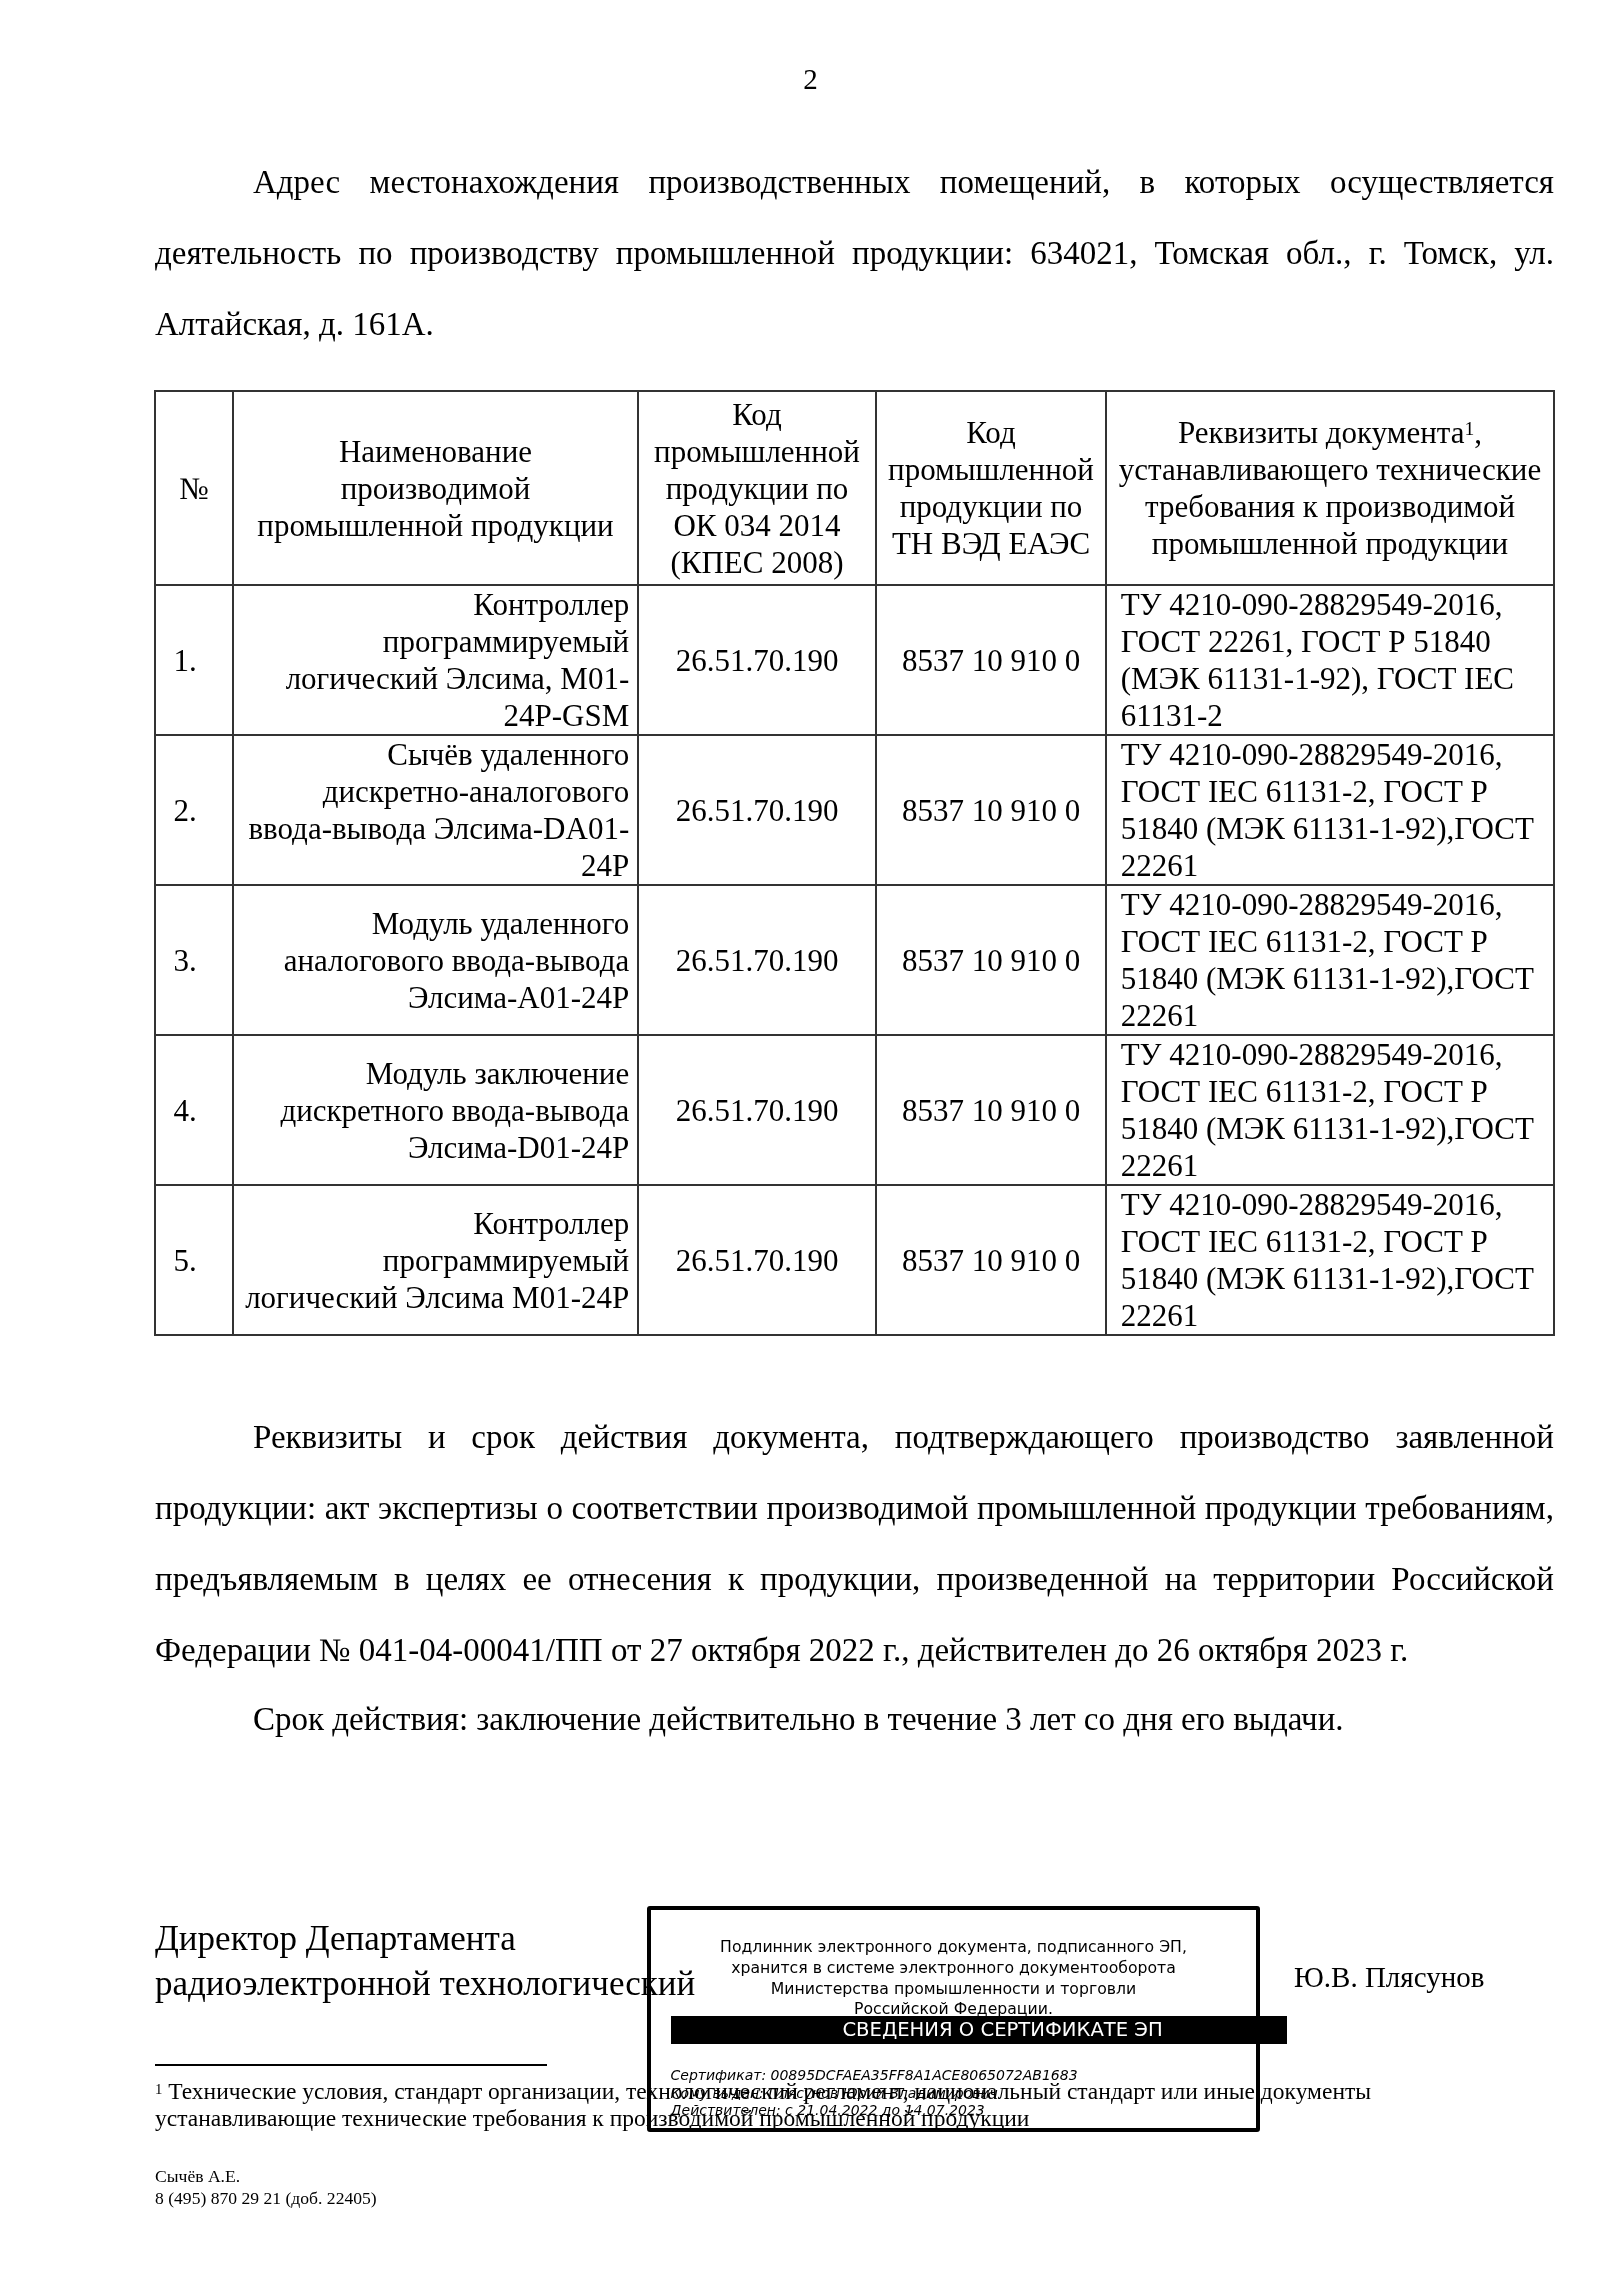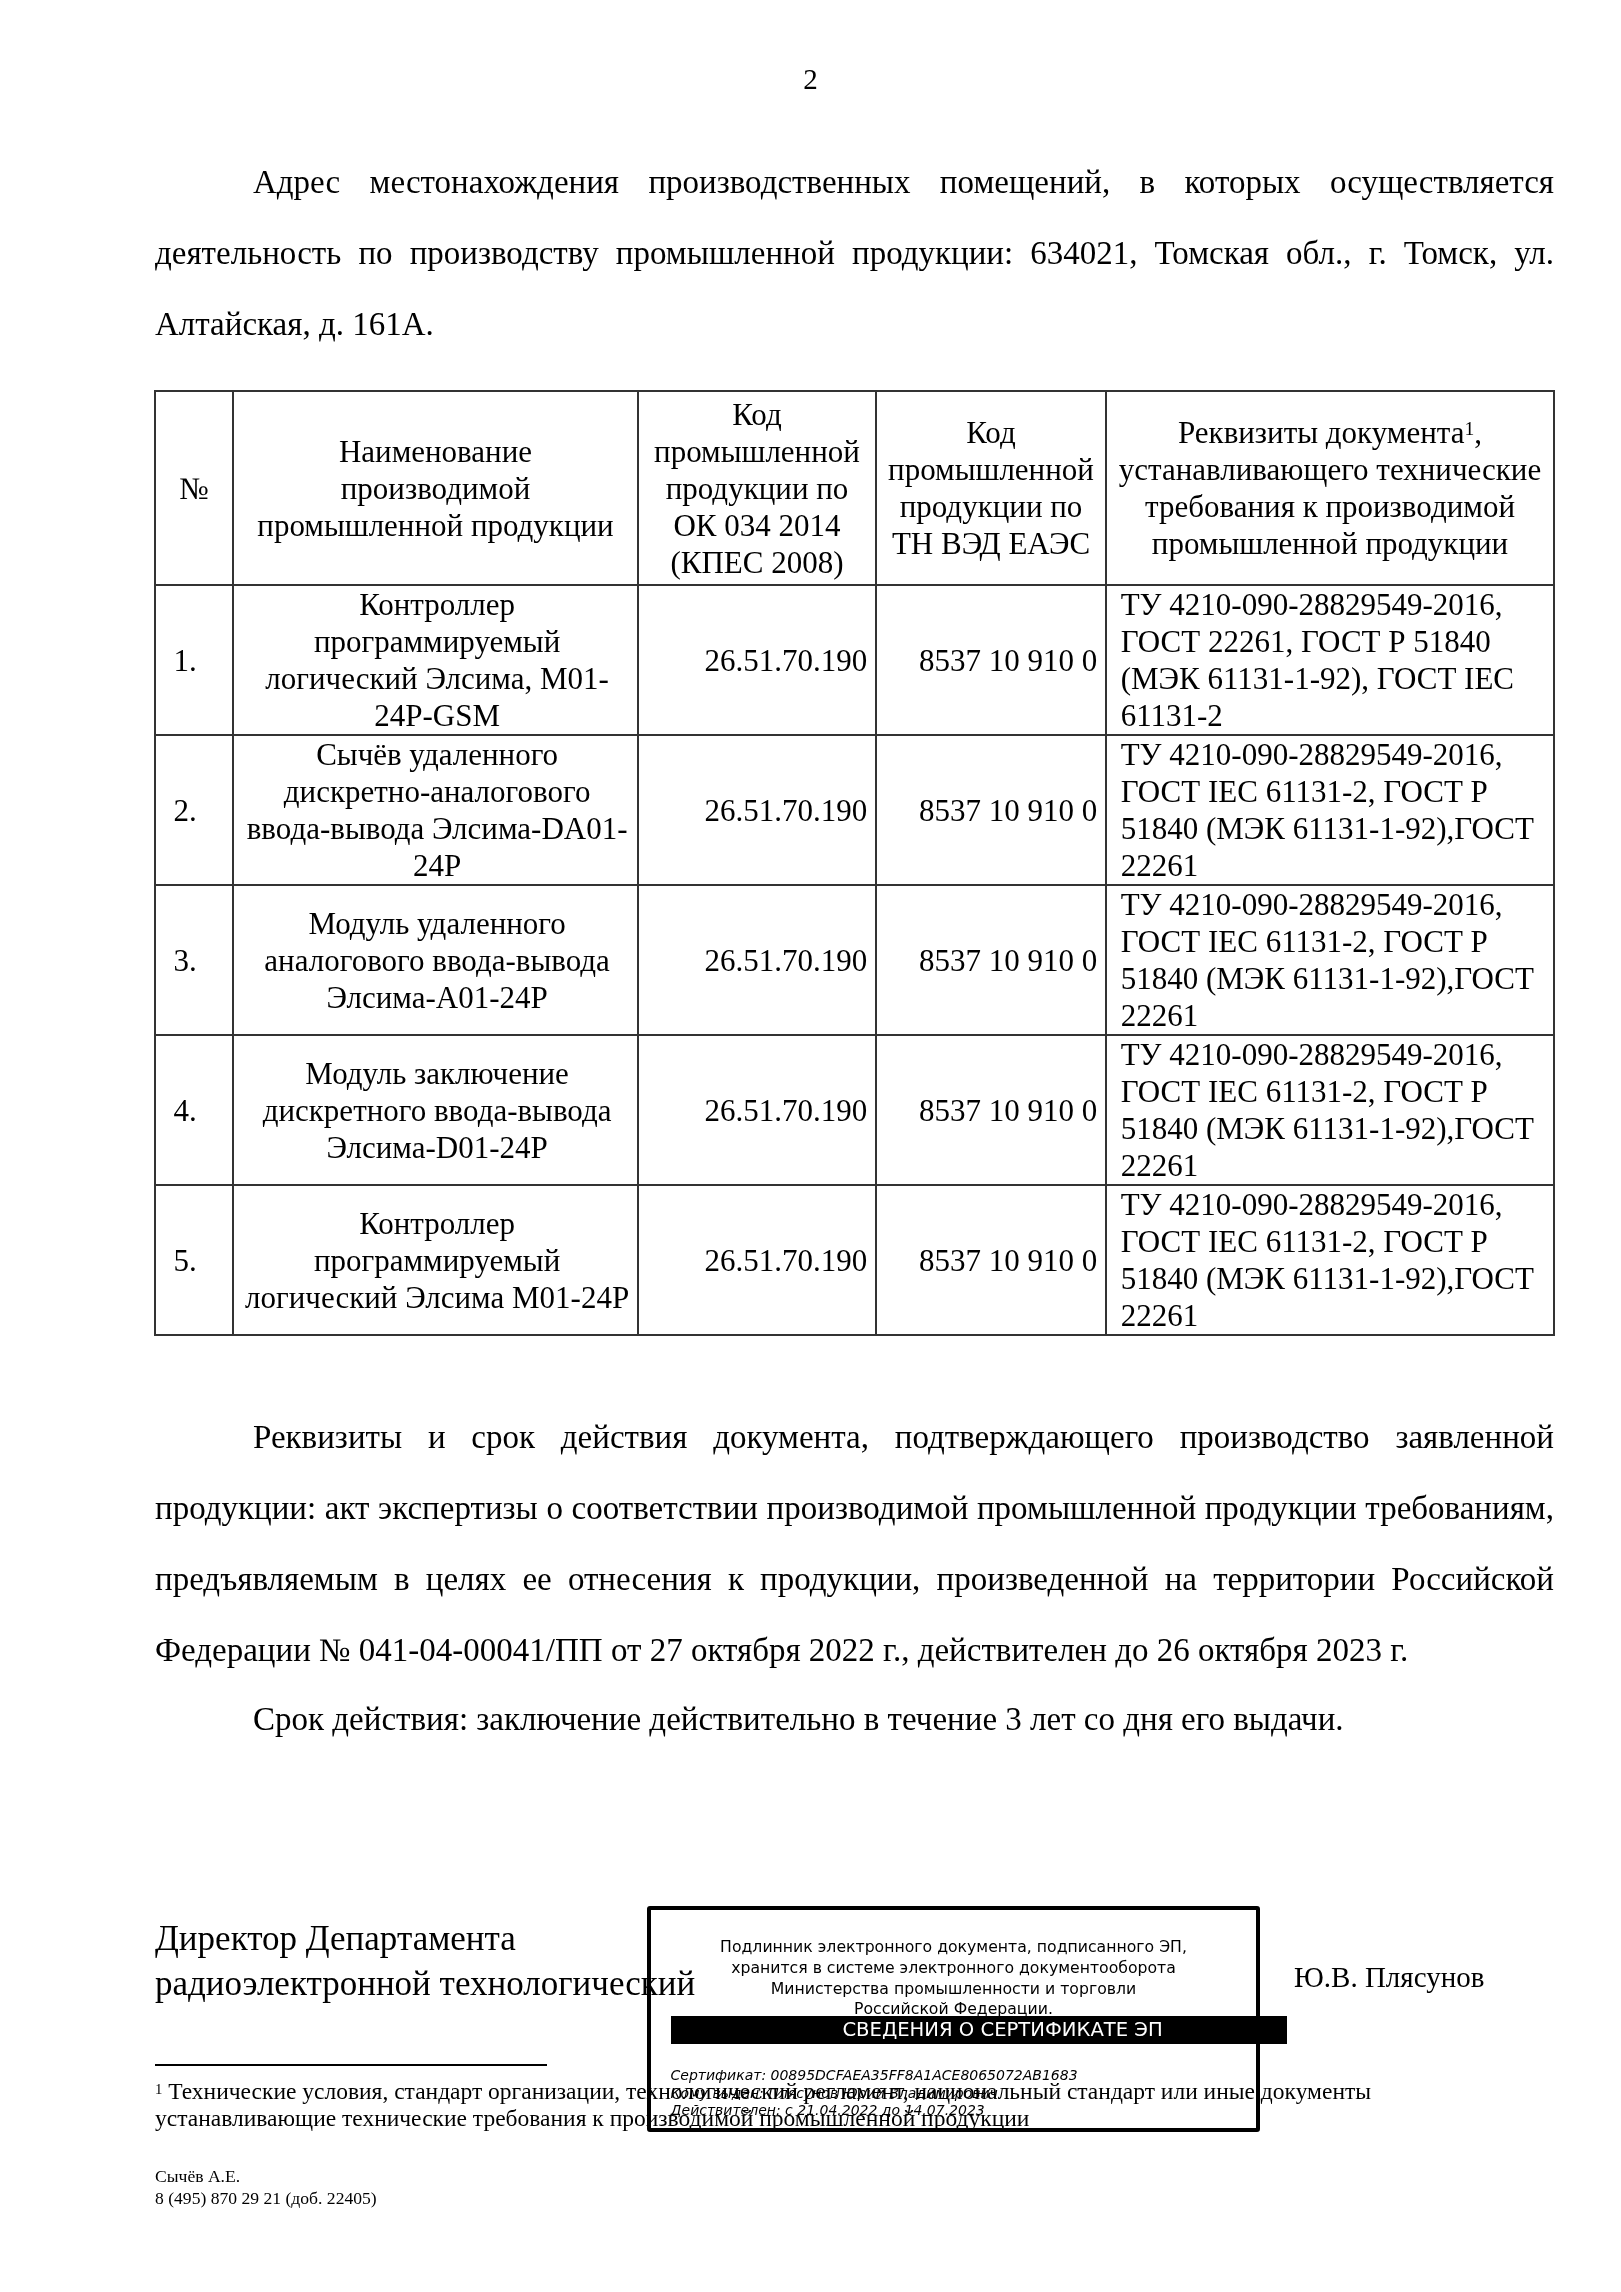--- a/index.html
+++ b/index.html
@@ -13,22 +13,22 @@
   #address-para { top: 147px; }
   #doc-para { top: 1402px; }
   #validity-para { top: 1684px; }
 
   table#products { position: absolute; left: 154px; top: 390px; width: 1400px;
      border-collapse: collapse; font-size: 31px; line-height: 37px; table-layout: fixed; }
   #products td, #products th { border: 2px solid #333; padding: 0 7.8px; vertical-align: middle; font-weight: normal; }
   #products th { text-align: center; height: 192px; }
   #products td { height: 147px; }
   #products td.num { text-align: left; padding-left: 17.6px; }
-  #products td.name { text-align: center; padding-left: 11px; }
-  #products td.code { text-align: right; }
+  #products td.name { text-align: right; padding-left: 11px; }
+  #products td.code { text-align: center; }
   #products td.req { text-align: left; padding-left: 13.7px; border-radius: 28px; }
   sup { font-size: 19.6px; vertical-align: top; position: relative; top: -3.9px; }
 
   #signer-title { left: 155px; top: 1916px; font-size: 35px; line-height: 45px; }
   #signer-name { left: 1294px; top: 1955px; font-size: 29px; line-height: 45px; }
 
   #stamp { left: 647px; top: 1906px; width: 605px; height: 218px; border: 4.9px solid #000;
            border-radius: 3px; background: transparent; font-family: "DejaVu Sans", sans-serif; }
   #stamp .stamp-text { position: absolute; left: 0; top: 27.4px; width: 100%; text-align: center;
            font-size: 15.7px; line-height: 20.6px; }

